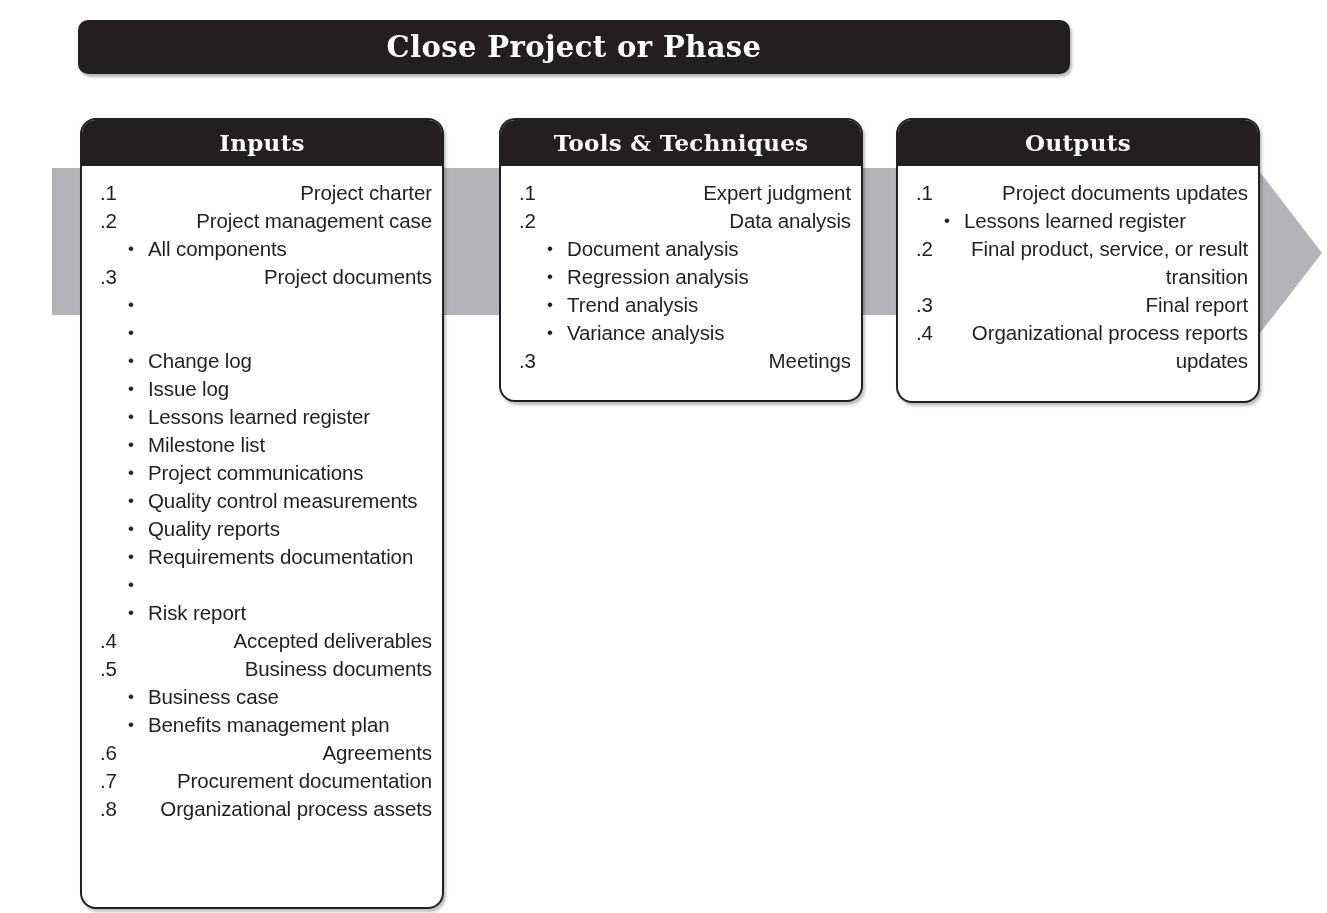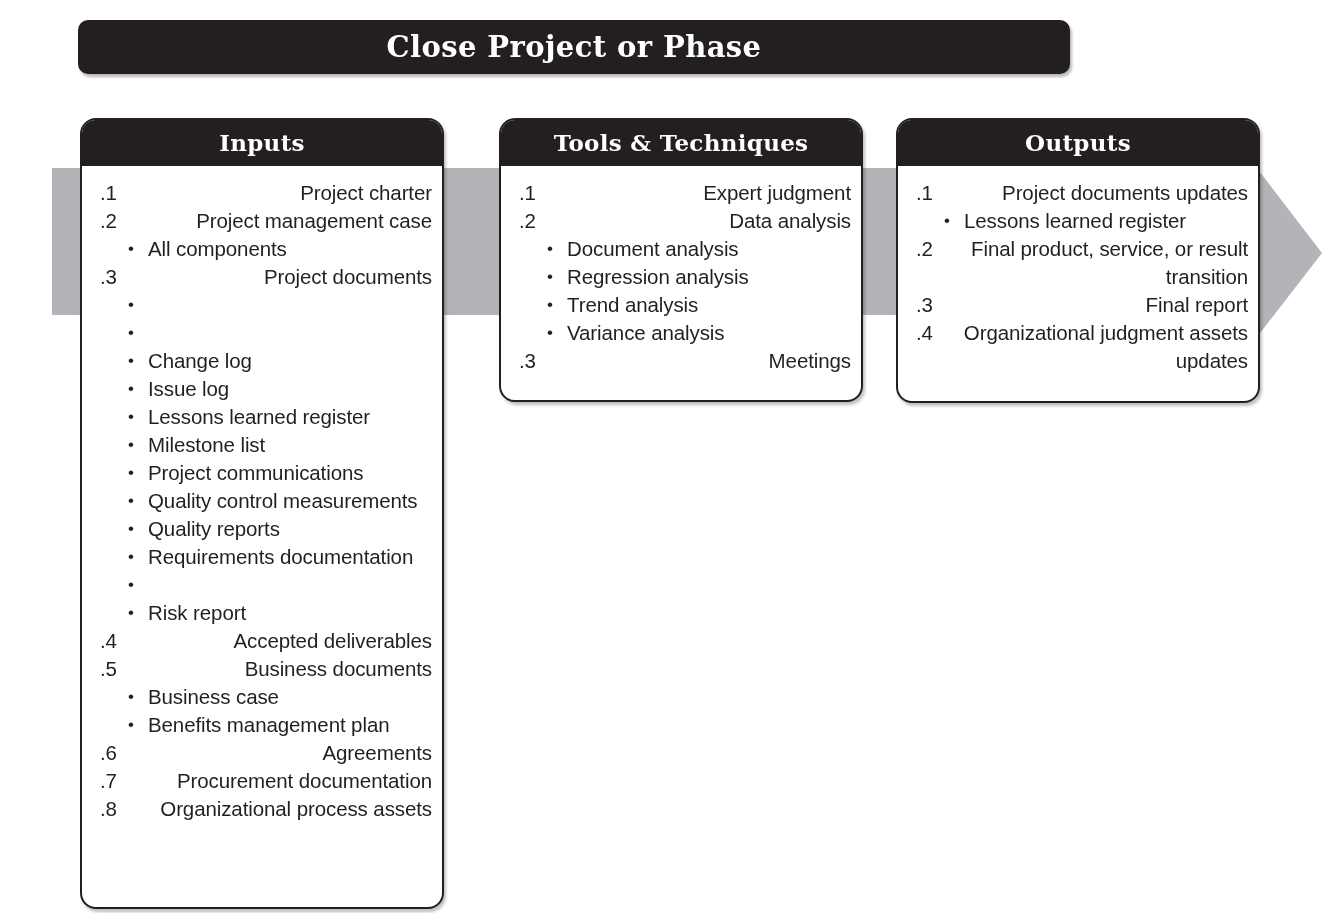--- a/index.html
+++ b/index.html
@@ -284,17 +284,17 @@
         <li class="num-item">
           <span class="marker">.2</span>
           <span class="label">Final product, service, or result transition</span>
         </li>
         <li class="num-item">
           <span class="marker">.3</span>
           <span class="label">Final report</span>
         </li>
         <li class="num-item">
           <span class="marker">.4</span>
-          <span class="label">Organizational judgment assets updates</span>
+          <span class="label">Organizational process reports updates</span>
         </li>
       </ul>
   </div>
 </div>
 
 </body></html>

